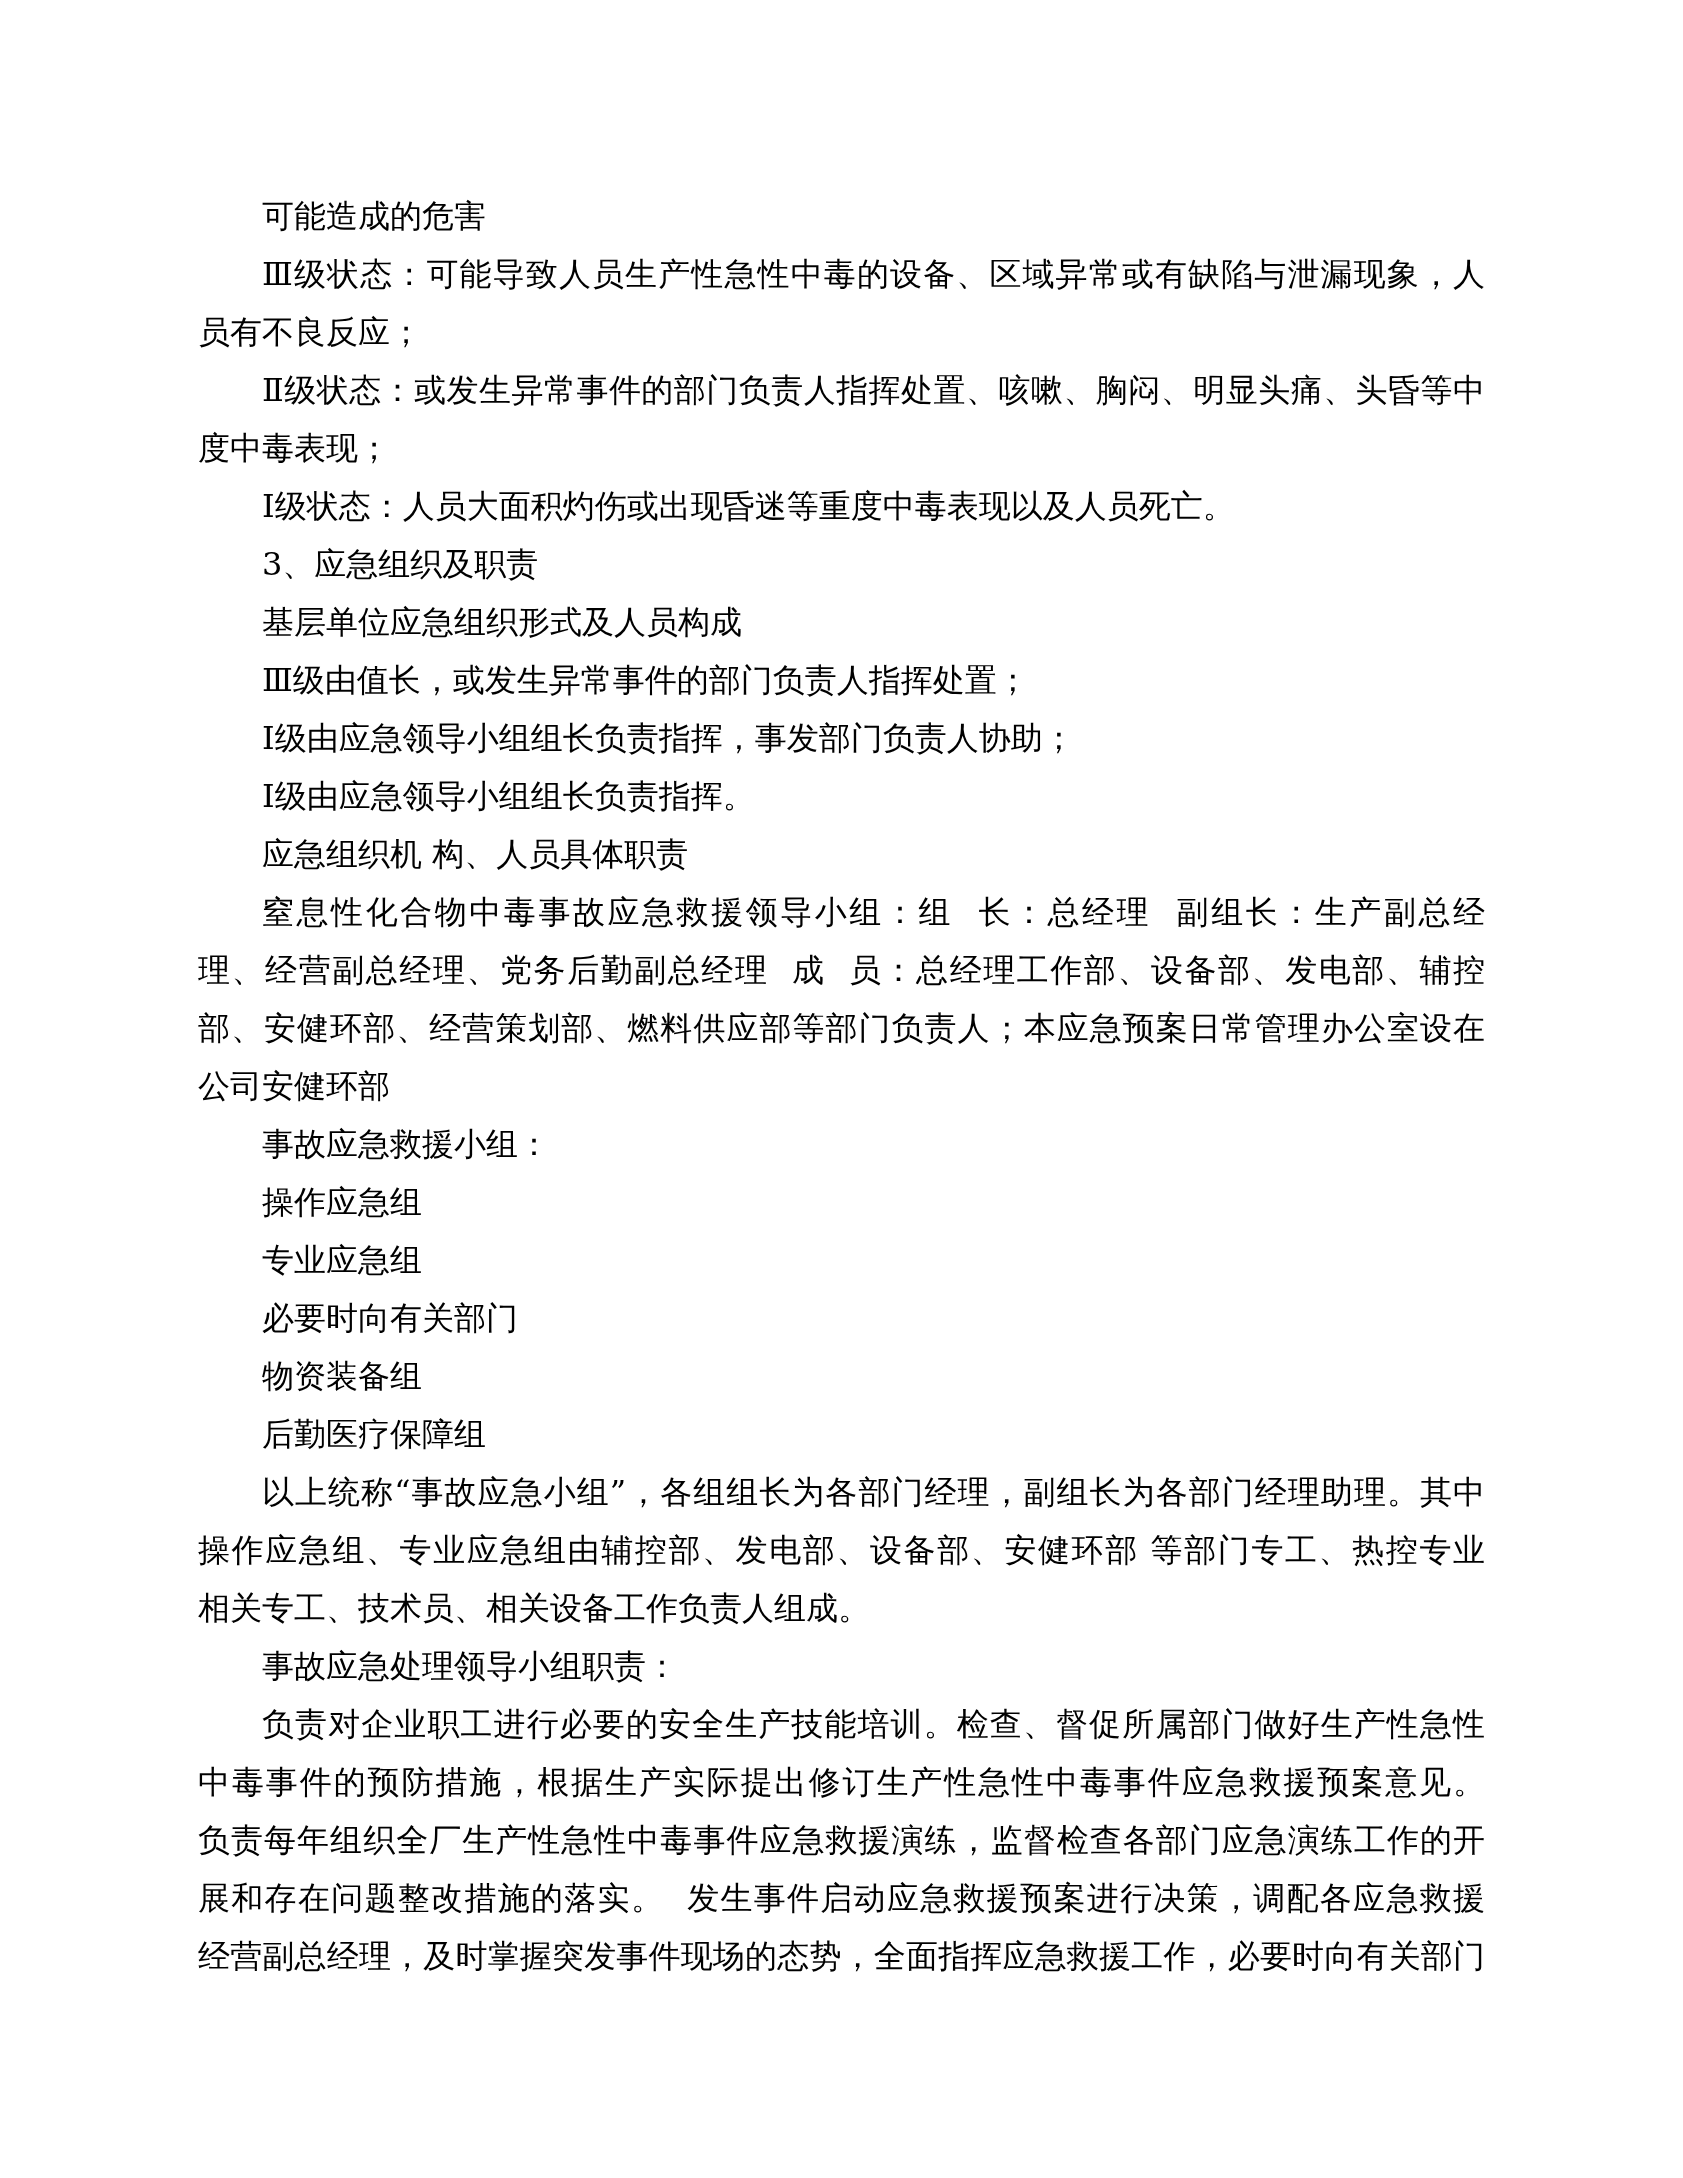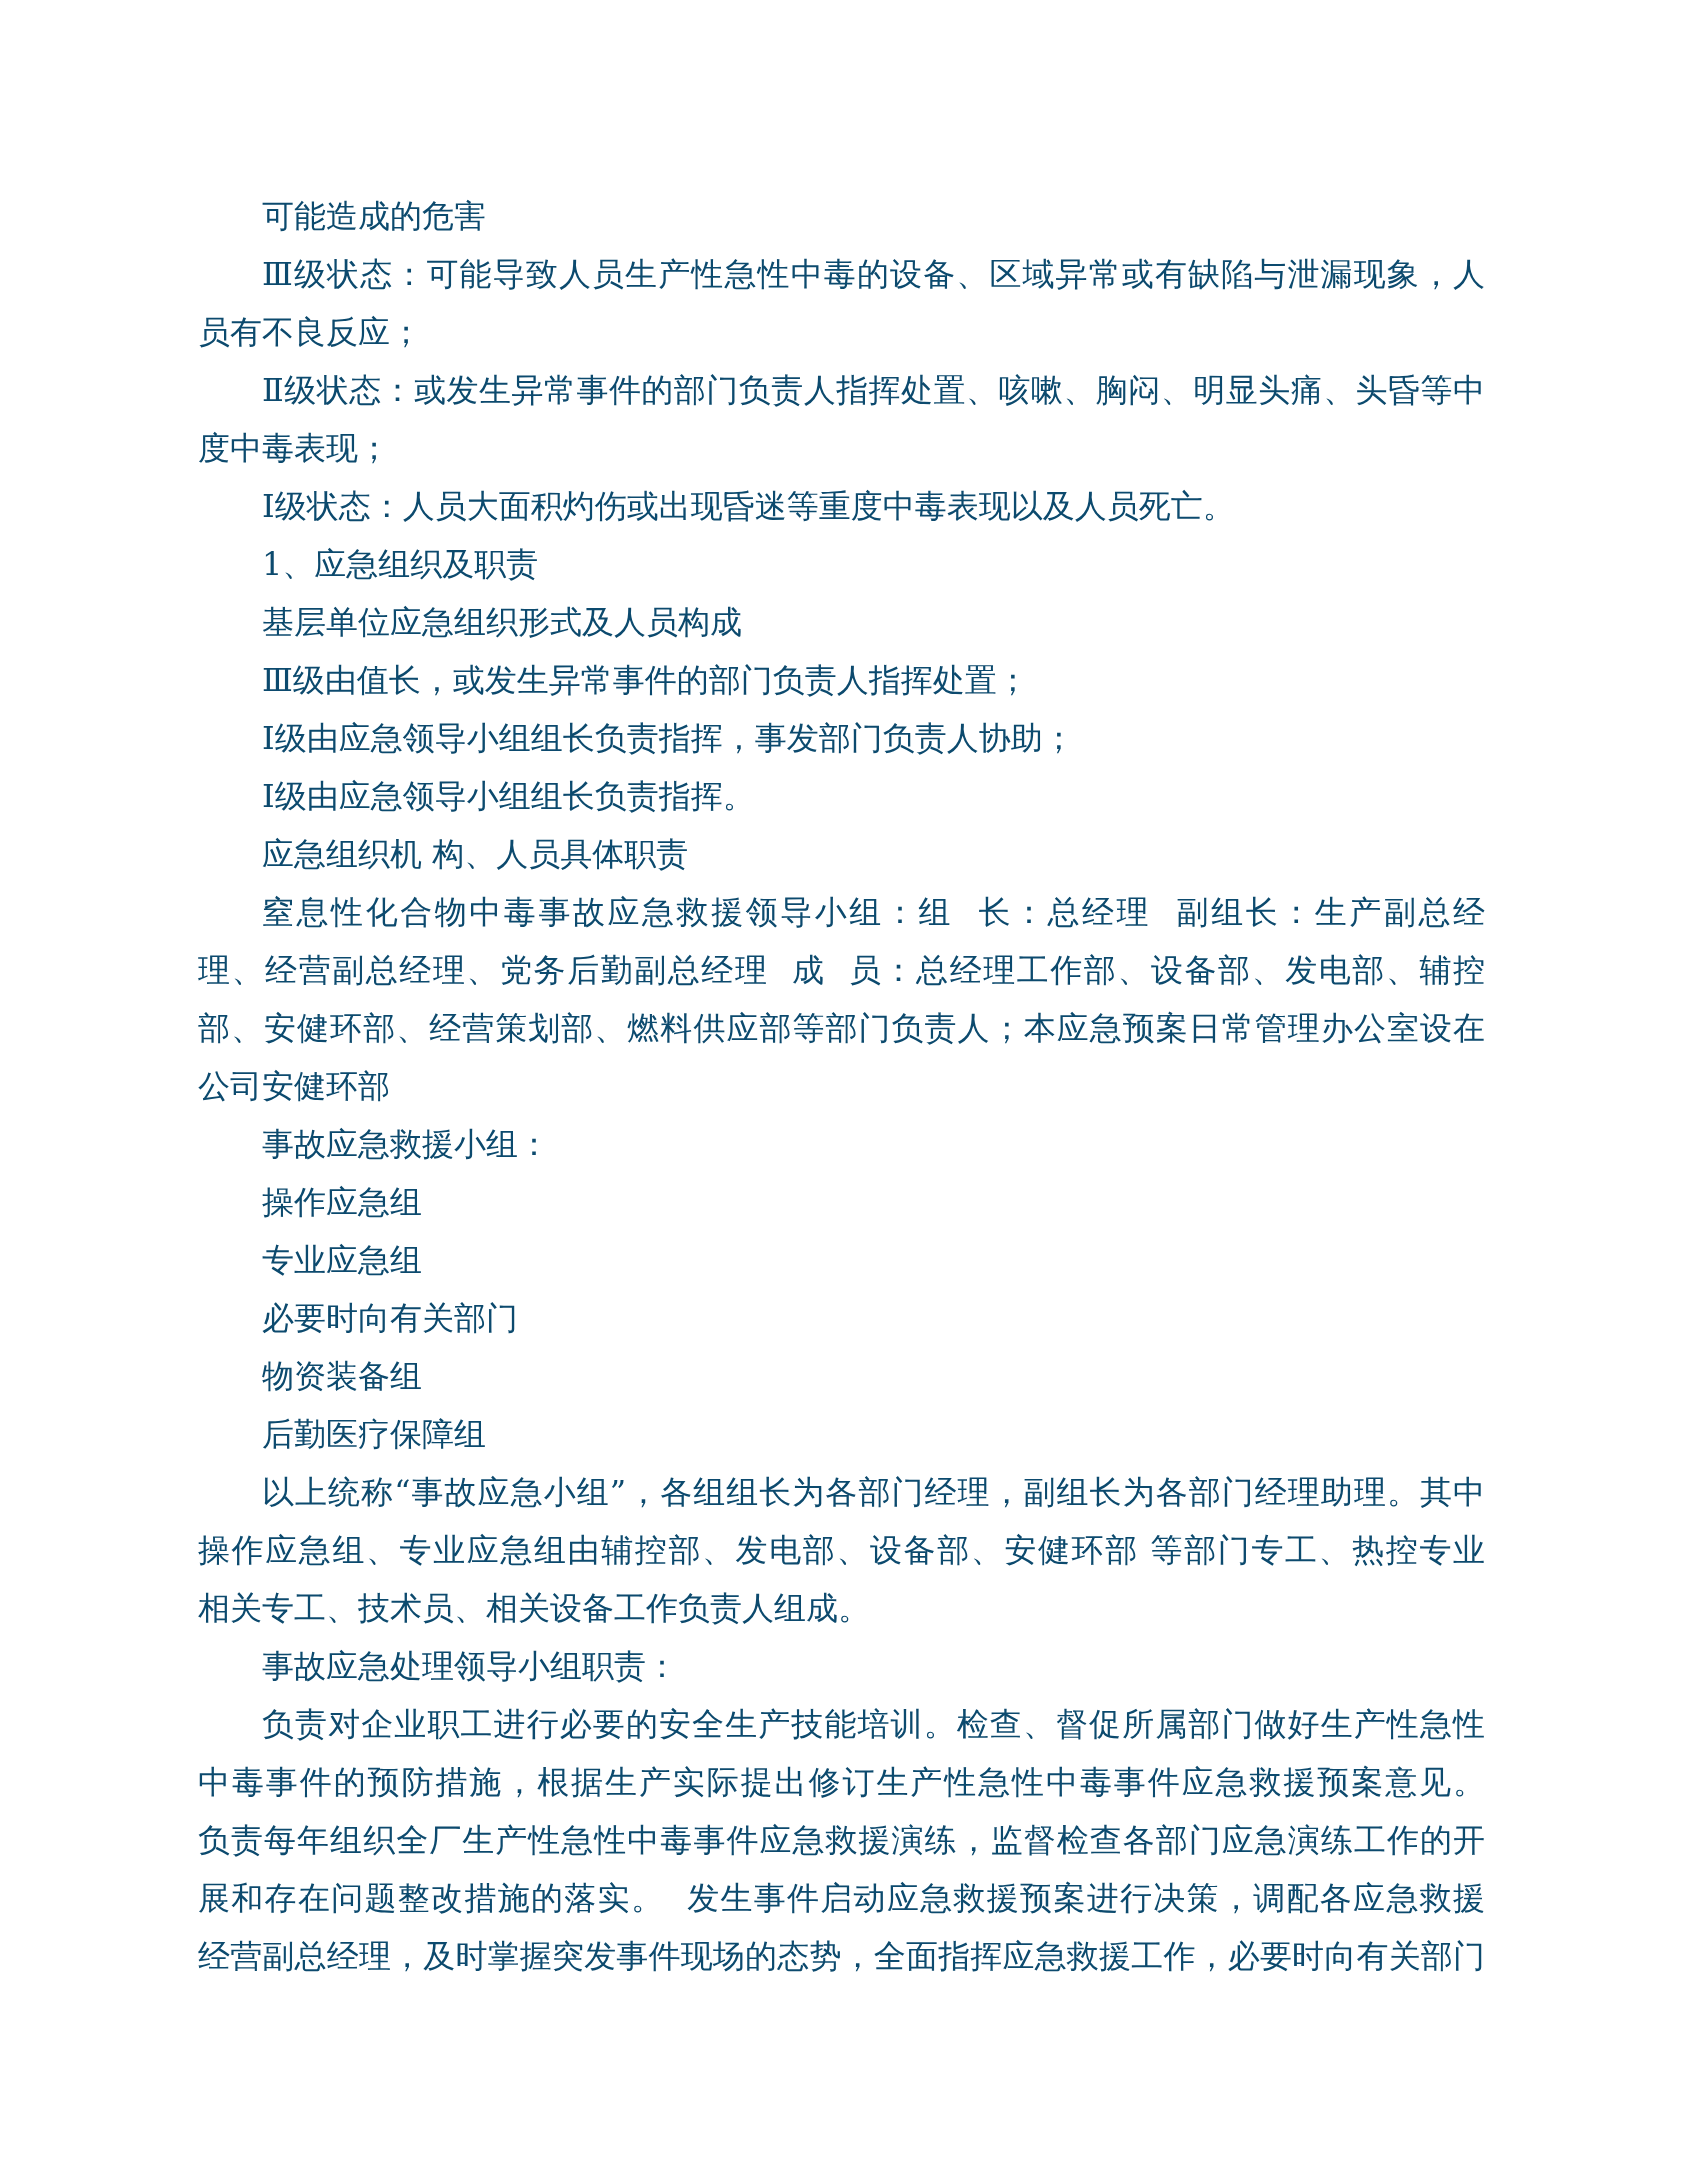--- a/index.html
+++ b/index.html
@@ -16,21 +16,21 @@
       padding: 187px 198px 0 198px;
       overflow: hidden;
     }
     .text-block {
       width: 1287px;
     }
     .line {
       font-family: "DejaVu Serif", "Liberation Serif", serif;
       font-size: 32px;
       line-height: 58px;
-      color: #0c4a6e;
+      color: #000000;
       white-space: pre-wrap;
       text-align: left;
       text-align-last: left;
     }
     .line.indent {
       padding-left: 64px;
     }
     .line.justify {
       text-align: justify;
       text-align-last: justify;
@@ -41,21 +41,21 @@
 <body>
 
 <main class="page">
   <section class="text-block" id="text-block">
       <div class="line indent">可能造成的危害</div>
       <div class="line indent justify">Ⅲ级状态：可能导致人员生产性急性中毒的设备、区域异常或有缺陷与泄漏现象，人</div>
       <div class="line">员有不良反应；</div>
       <div class="line indent justify">Ⅱ级状态：或发生异常事件的部门负责人指挥处置、咳嗽、胸闷、明显头痛、头昏等中</div>
       <div class="line">度中毒表现；</div>
       <div class="line indent">Ⅰ级状态：人员大面积灼伤或出现昏迷等重度中毒表现以及人员死亡。</div>
-      <div class="line indent">1、应急组织及职责</div>
+      <div class="line indent">3、应急组织及职责</div>
       <div class="line indent">基层单位应急组织形式及人员构成</div>
       <div class="line indent">Ⅲ级由值长，或发生异常事件的部门负责人指挥处置；</div>
       <div class="line indent">Ⅰ级由应急领导小组组长负责指挥，事发部门负责人协助；</div>
       <div class="line indent">Ⅰ级由应急领导小组组长负责指挥。</div>
       <div class="line indent">应急组织机 构、人员具体职责</div>
       <div class="line indent justify">窒息性化合物中毒事故应急救援领导小组：组&nbsp;&nbsp;长：总经理&nbsp;&nbsp;副组长：生产副总经</div>
       <div class="line justify">理、经营副总经理、党务后勤副总经理&nbsp;&nbsp;成&nbsp;&nbsp;员：总经理工作部、设备部、发电部、辅控</div>
       <div class="line justify">部、安健环部、经营策划部、燃料供应部等部门负责人；本应急预案日常管理办公室设在</div>
       <div class="line">公司安健环部</div>
       <div class="line indent">事故应急救援小组：</div>

